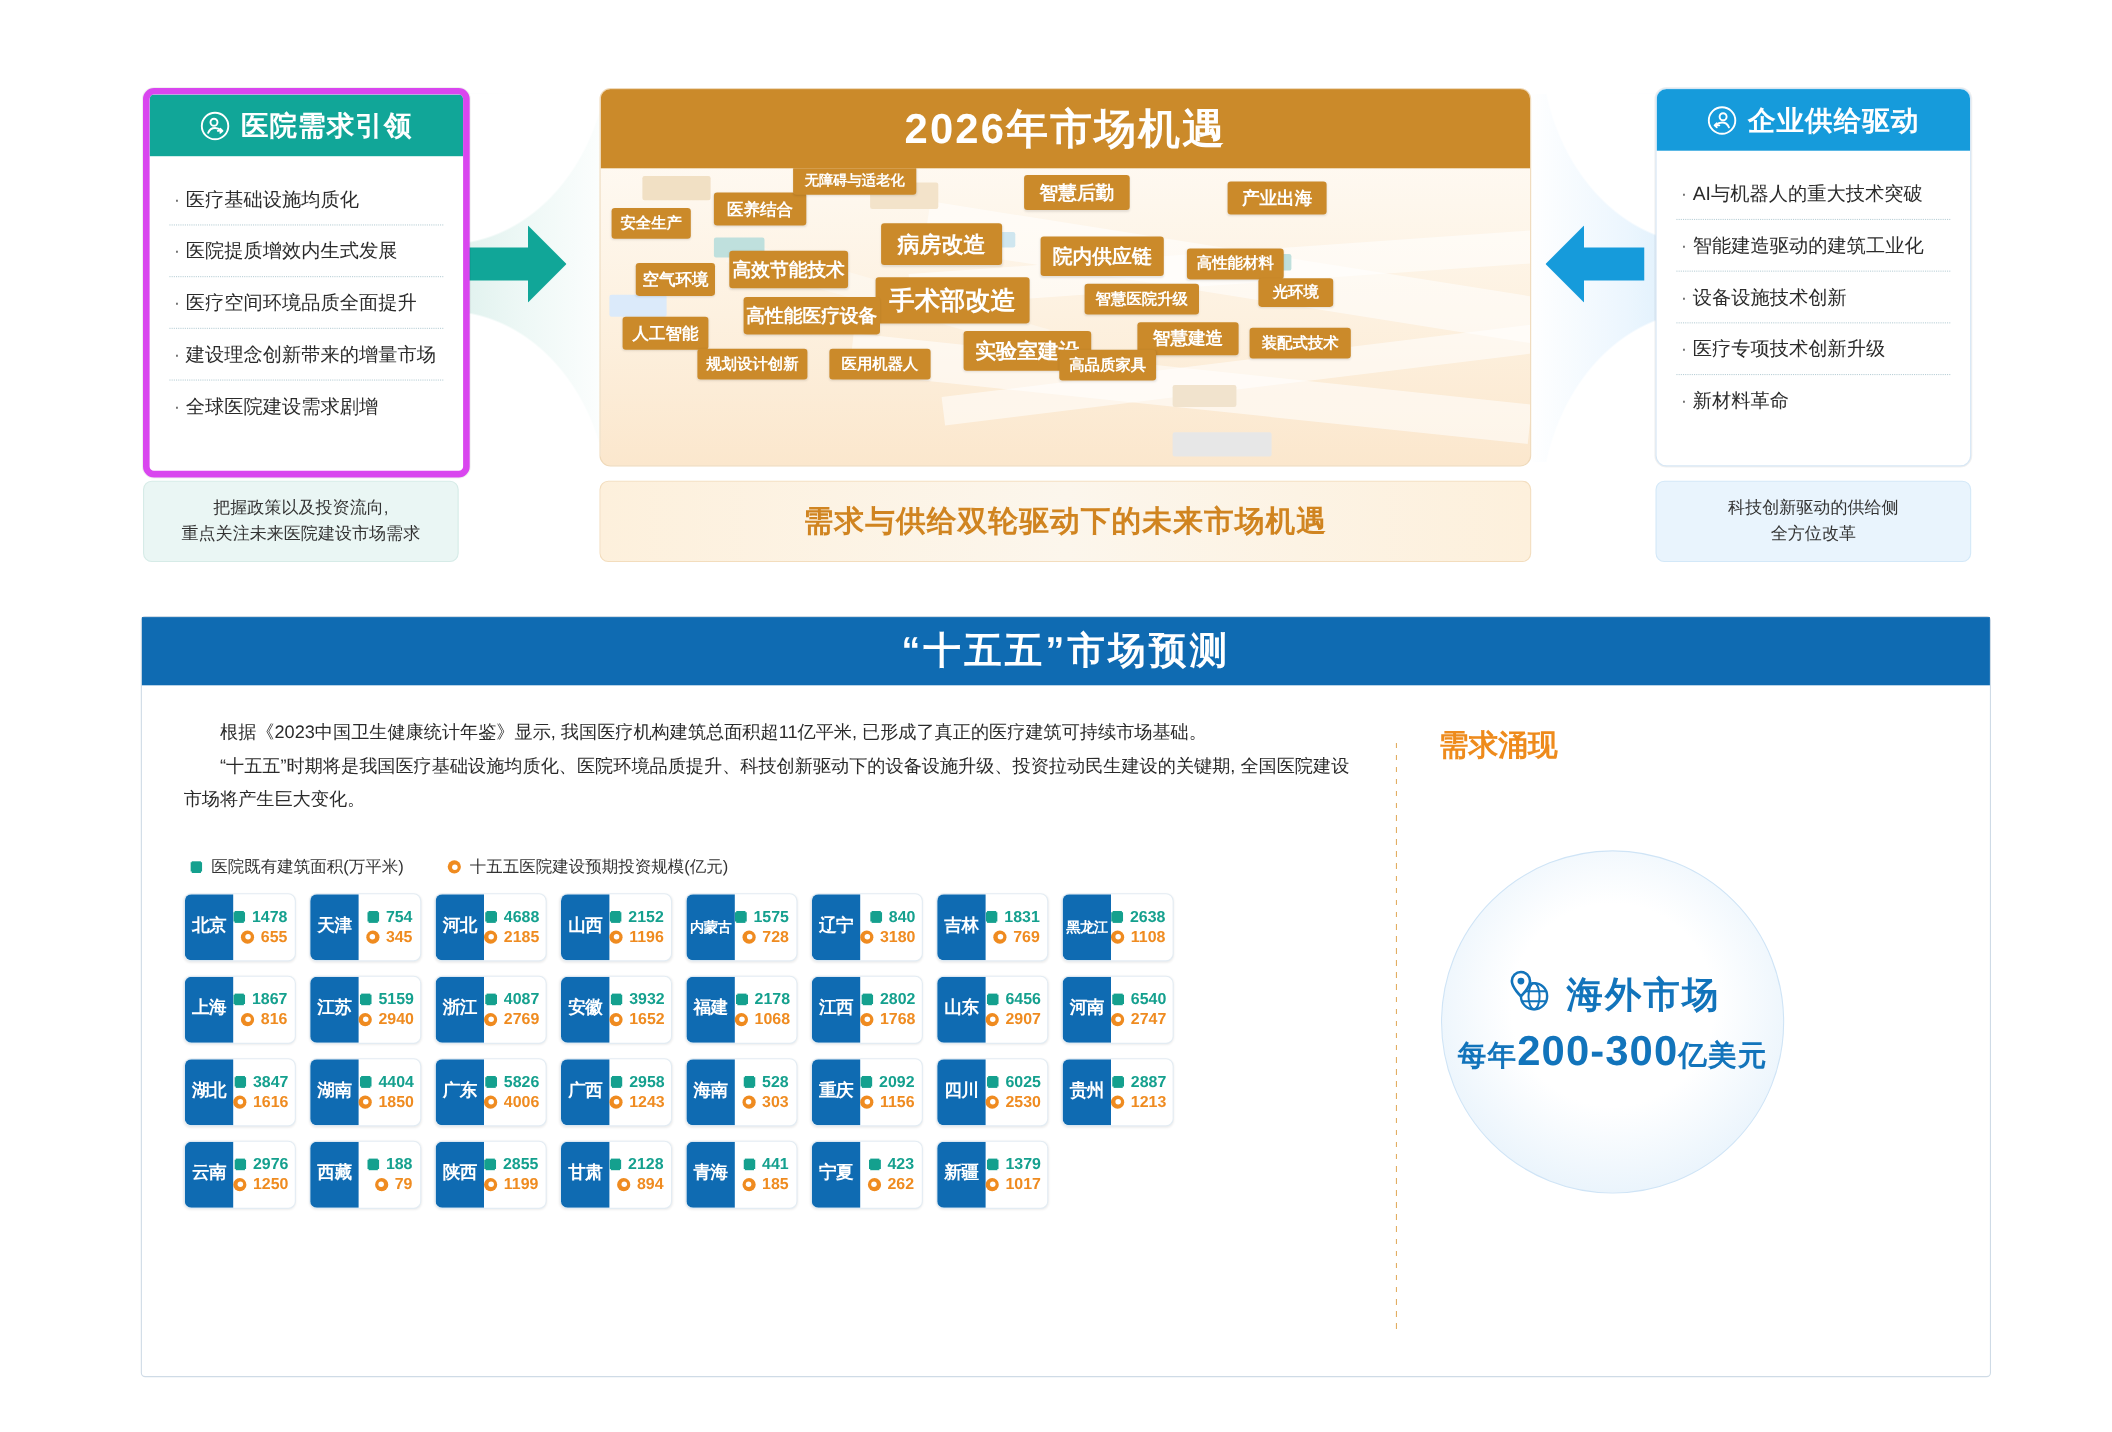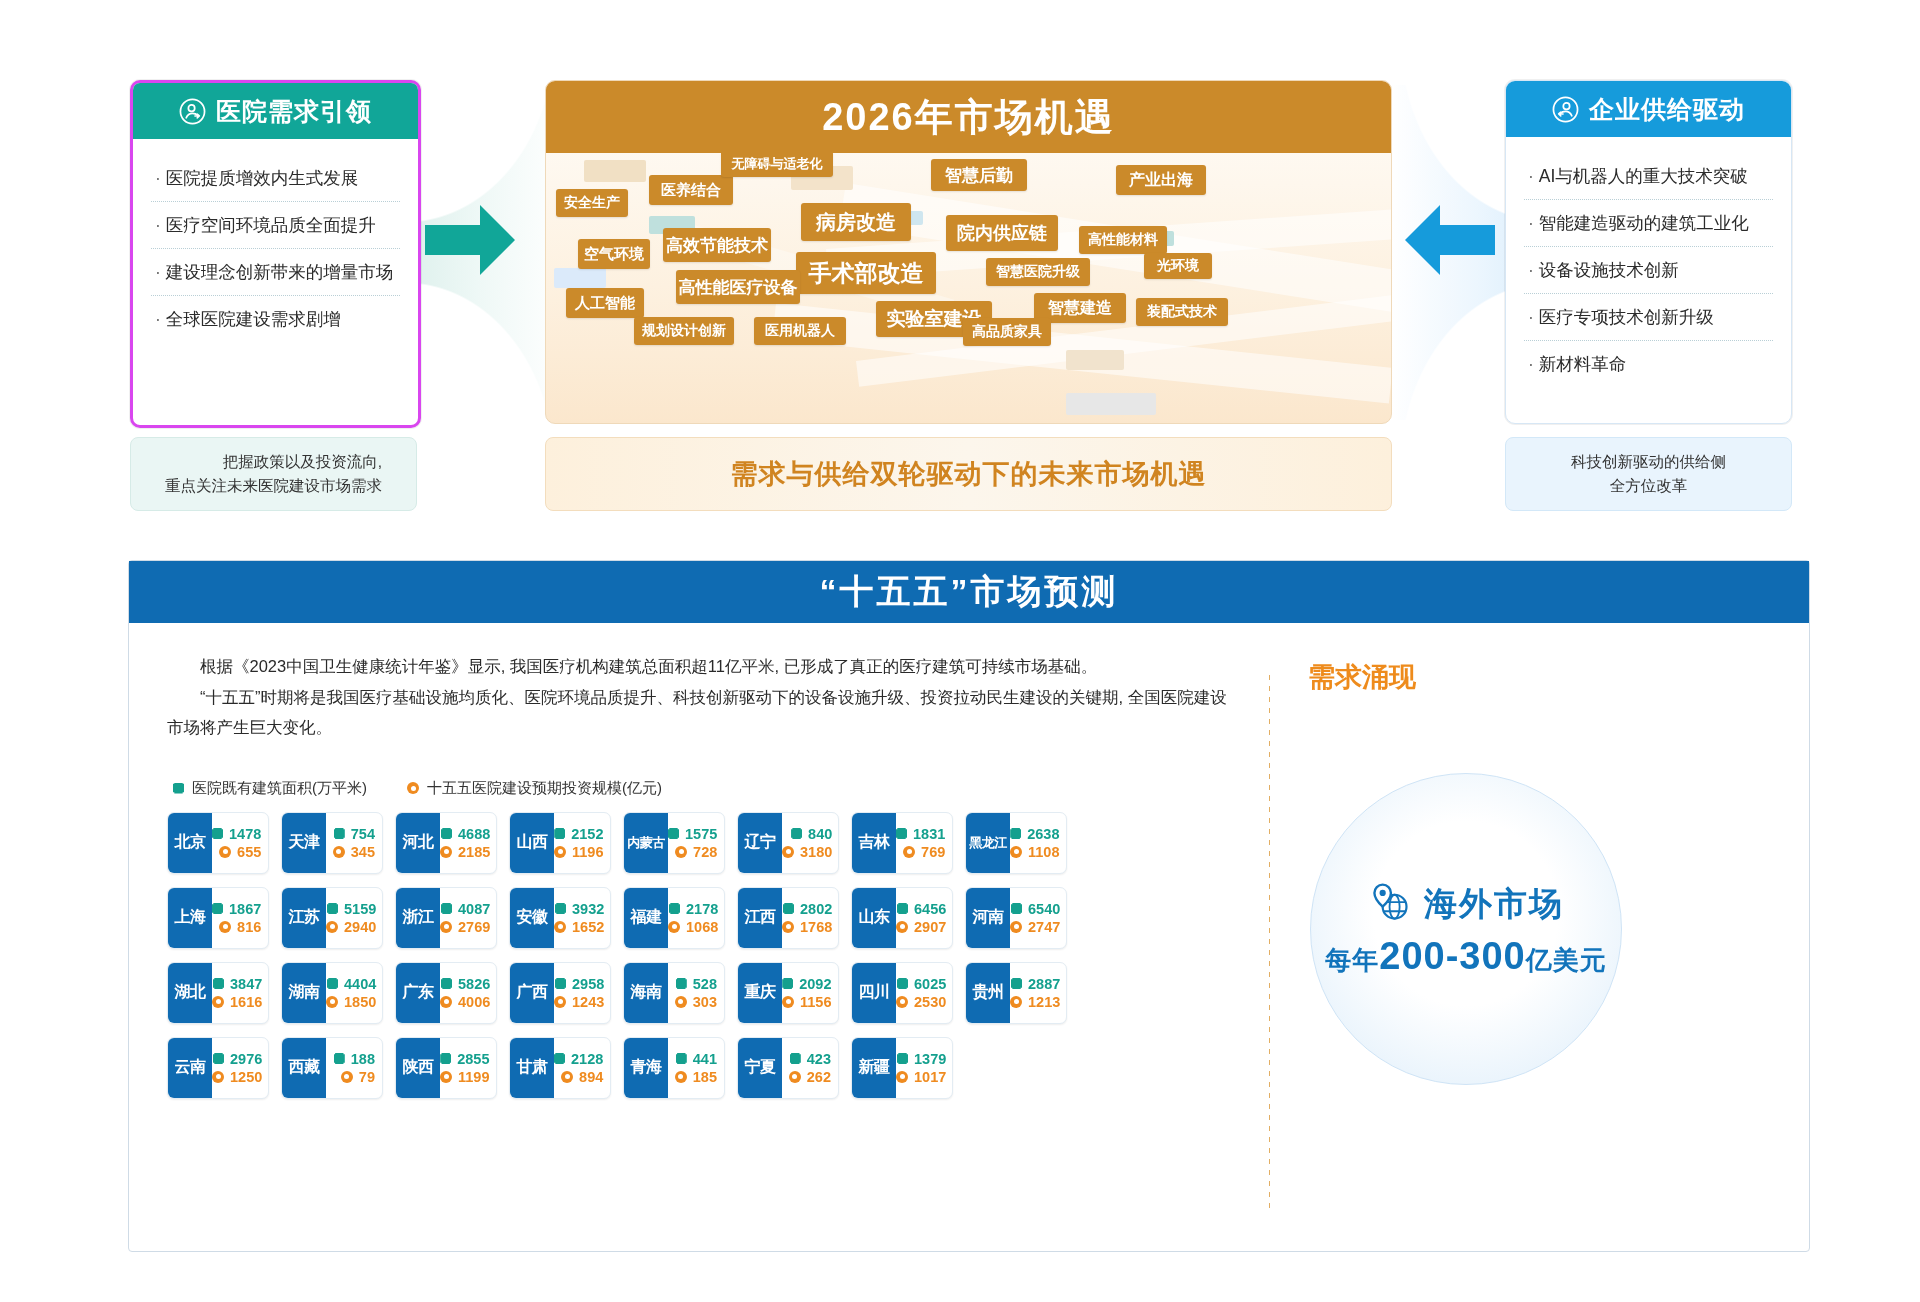--- a/index.html
+++ b/index.html
@@ -39,21 +39,21 @@
   .arrow svg{display:block;}
   .arrow-left{left:425px;}
   .arrow-right{left:1405px;}
 
   
   .side-panel{
     position:absolute;top:80px;width:285px;height:342px;
     border-radius:10px;background:#fff;overflow:hidden;
     box-shadow:0 0 0 1px rgba(0,0,0,.06);
   }
-  .side-left{left:130px;border:3px solid #d946ef;}
+  .side-left{left:130px;border:6px solid #d946ef;}
   .side-right{left:1505px;border:1px solid #d7e7f5;}
   .side-head{
     height:56px;display:flex;align-items:center;justify-content:center;gap:10px;
     color:#fff;font-size:25px;font-weight:bold;letter-spacing:1px;
   }
   .side-left .side-head{background:#11a698;}
   .side-right .side-head{background:#169bdb;}
   .side-head .hicon{width:27px;height:27px;flex:0 0 27px;}
   .side-body{padding:16px 18px 10px 18px;}
   .side-li{
@@ -62,21 +62,21 @@
   }
   .side-li:last-child{border-bottom:none;}
   .side-li .dot{color:#6d6d6d;margin-right:5px;}
 
   
   .note-box{
     position:absolute;top:437px;width:285px;height:72px;border-radius:8px;
     display:flex;align-items:center;justify-content:center;text-align:center;
     font-size:15.5px;line-height:1.55;color:#333;
   }
-  .note-left{left:130px;background:#eaf6f4;border:1px solid #d6ebe7;text-align:right;}
+  .note-left{left:130px;background:#eaf6f4;border:1px solid #d6ebe7;}
   .note-right{left:1505px;background:#e9f4fd;border:1px solid #d3e8f8;}
 
   
   .center-panel{
     position:absolute;left:545px;top:80px;width:845px;height:342px;
     border-radius:10px;overflow:hidden;border:1px solid #efd9b9;
     background:linear-gradient(180deg,#fffdfa 0%,#fdf1e0 60%,#fbe7cd 100%);
   }
   .center-head{
     height:72px;background:#cb8a2a;display:flex;align-items:center;justify-content:center;
@@ -183,20 +183,21 @@
           <svg width="27" height="27" viewBox="0 0 28 28">
             <circle cx="14" cy="14" r="12.5" fill="none" stroke="#fff" stroke-width="1.8"></circle>
             <circle cx="13" cy="10.5" r="3.3" fill="none" stroke="#fff" stroke-width="1.8"></circle>
             <path d="M7.5 20.5c1.3-3.2 4-4.6 6.5-4.6 2.1 0 4 .8 5.3 2.2" fill="none" stroke="#fff" stroke-width="1.8" stroke-linecap="round"></path>
             <path d="M16.5 18.6h4.2M18.9 16.6l2.2 2-2.2 2" fill="none" stroke="#fff" stroke-width="1.6" stroke-linecap="round" stroke-linejoin="round"></path>
           </svg>
         </span>
         <span>医院需求引领</span>
       </div>
       <div class="side-body">
+        <div class="side-li"><span class="dot">·</span><span>医疗基础设施均质化</span></div>
         <div class="side-li"><span class="dot">·</span><span>医院提质增效内生式发展</span></div>
         <div class="side-li"><span class="dot">·</span><span>医疗空间环境品质全面提升</span></div>
         <div class="side-li"><span class="dot">·</span><span>建设理念创新带来的增量市场</span></div>
         <div class="side-li"><span class="dot">·</span><span>全球医院建设需求剧增</span></div>
       </div>
     </div>
 
     <div class="note-box note-left">
       <div>
         <div>把握政策以及投资流向,</div>

